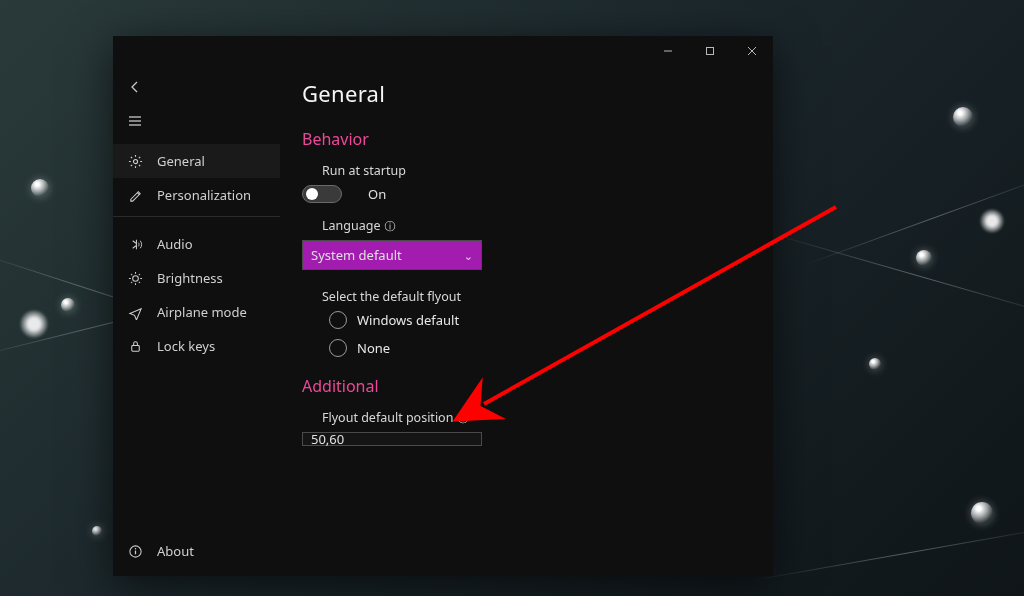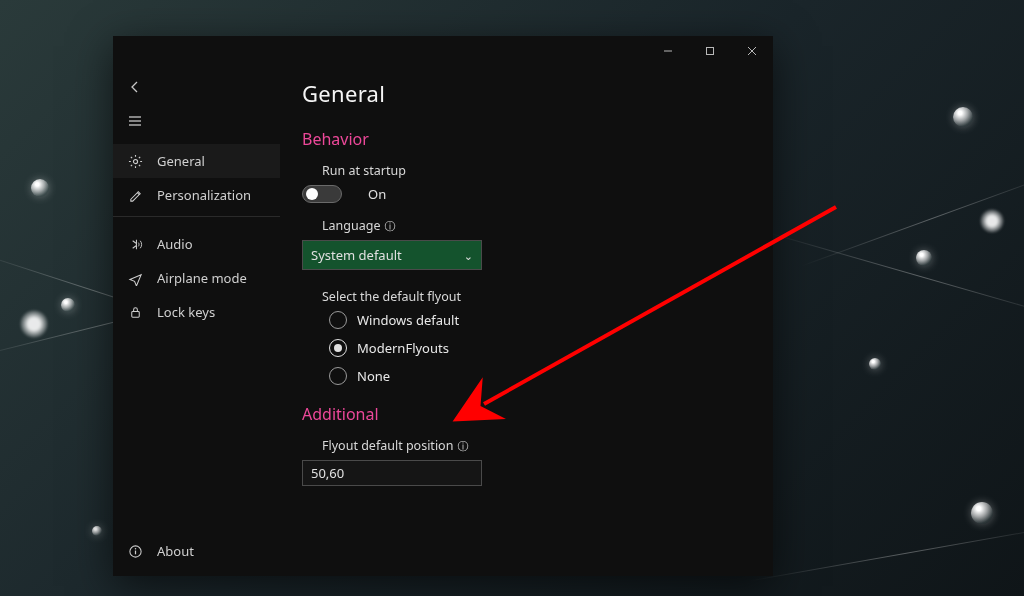--- a/index.html
+++ b/index.html
@@ -69,37 +69,37 @@
   .toggle-row { display:flex; align-items:center; gap:26px; margin-bottom:14px; }
   .toggle {
     width:40px; height:18px; border-radius:10px; background:#4a4a4a;
     position:relative; border:1px solid #6a6a6a;
   }
   .toggle .knob { position:absolute; width:12px; height:12px; border-radius:50%; background:#fff; top:2px; left:3px; }
   .toggle.on { background:#3a3a3a; }
   .toggle-state { font-size:13px; color:#e0e0e0; }
 
   .combo {
-    width:180px; height:30px; background:#14532d; border:1px solid #4a4a4a;
+    width:180px; height:30px; background:#a21caf; border:1px solid #4a4a4a;
     color:#e0e0e0; font-size:13px; padding:0 8px;
     display:flex; align-items:center; justify-content:space-between;
     margin-bottom:18px;
   }
   .combo .chev { font-size:11px; }
 
   .radio-group { display:flex; flex-direction:column; gap:10px; margin-top:4px; margin-bottom:6px; }
   .radio-item { display:flex; align-items:center; gap:10px; font-size:13px; color:#e8e8e8;padding-left:27px; }
   .radio-outer { width:18px; height:18px; border-radius:50%; border:1.5px solid #9a9a9a;
     display:flex; align-items:center; justify-content:center; }
   .radio-item.selected .radio-outer { border-color:#e0e0e0; }
   .radio-inner { width:8px; height:8px; border-radius:50%; background:#e0e0e0; display:none; }
   .radio-item.selected .radio-inner { display:block; }
 
   .text-input {
-    width:180px; height:26px; background:#151515; border:1px solid #4a4a4a;
+    width:180px; height:14px; background:#151515; border:1px solid #4a4a4a;
     color:#e0e0e0; font-size:13px; padding:0 8px;
     display:flex; align-items:center;
   }
 
   
   .arrow-svg { position:absolute; left:113px; top:36px; width:660px; height:540px; pointer-events:none; }
 </style>
 </head>
 <body>
 
@@ -183,20 +183,29 @@
           <svg width="15" height="15" viewBox="0 0 16 16">
               <path d="M5 4l4 3v2l-4 3M9 3v10" fill="none" stroke="#cfcfcf" stroke-width="1.1"></path>
               <path d="M11 6c1 1 1 3 0 4M13 4c2 2 2 6 0 8" fill="none" stroke="#cfcfcf" stroke-width="1"></path>
             </svg>
         </span>
         <span>Audio</span>
       </div>
       <div class="nav-item">
         <span class="nav-icon">
           <svg width="15" height="15" viewBox="0 0 16 16">
+              <circle cx="8" cy="8" r="3" fill="none" stroke="#cfcfcf" stroke-width="1.1"></circle>
+              <path d="M8 1v2M8 13v2M1 8h2M13 8h2M3.2 3.2l1.3 1.3M11.5 11.5l1.3 1.3M12.8 3.2l-1.3 1.3M4.5 11.5l-1.3 1.3" stroke="#cfcfcf" stroke-width="1.1"></path>
+            </svg>
+        </span>
+        <span>Brightness</span>
+      </div>
+      <div class="nav-item">
+        <span class="nav-icon">
+          <svg width="15" height="15" viewBox="0 0 16 16">
               <path d="M2 9l12-5-5 12-2-5-5-2z" fill="none" stroke="#cfcfcf" stroke-width="1.1"></path>
             </svg>
         </span>
         <span>Airplane mode</span>
       </div>
       <div class="nav-item">
         <span class="nav-icon">
           <svg width="15" height="15" viewBox="0 0 16 16">
               <rect x="4" y="7" width="8" height="6" rx="1" fill="none" stroke="#cfcfcf" stroke-width="1.1"></rect>
               <path d="M6 7V5a2 2 0 014 0v2" fill="none" stroke="#cfcfcf" stroke-width="1.1"></path>
@@ -238,26 +247,20 @@
         <span>System default</span>
         <span class="chev">⌄</span>
       </div>
 
       <div class="setting-label">Select the default flyout</div>
       <div class="radio-group">
         <div class="radio-item">
           <span class="radio-outer"></span>
           <span>Windows default</span>
         </div>
-        <div class="radio-item selected">
-          <span class="radio-outer">
-              <span class="radio-inner"></span>
-            </span>
-          <span>ModernFlyouts</span>
-        </div>
         <div class="radio-item">
           <span class="radio-outer"></span>
           <span>None</span>
         </div>
       </div>
 
       <div class="section-title" style="margin-top:18px">Additional</div>
       <div class="setting-label">
         <span>Flyout default position</span>
         <span class="info-dot">ⓘ</span>

